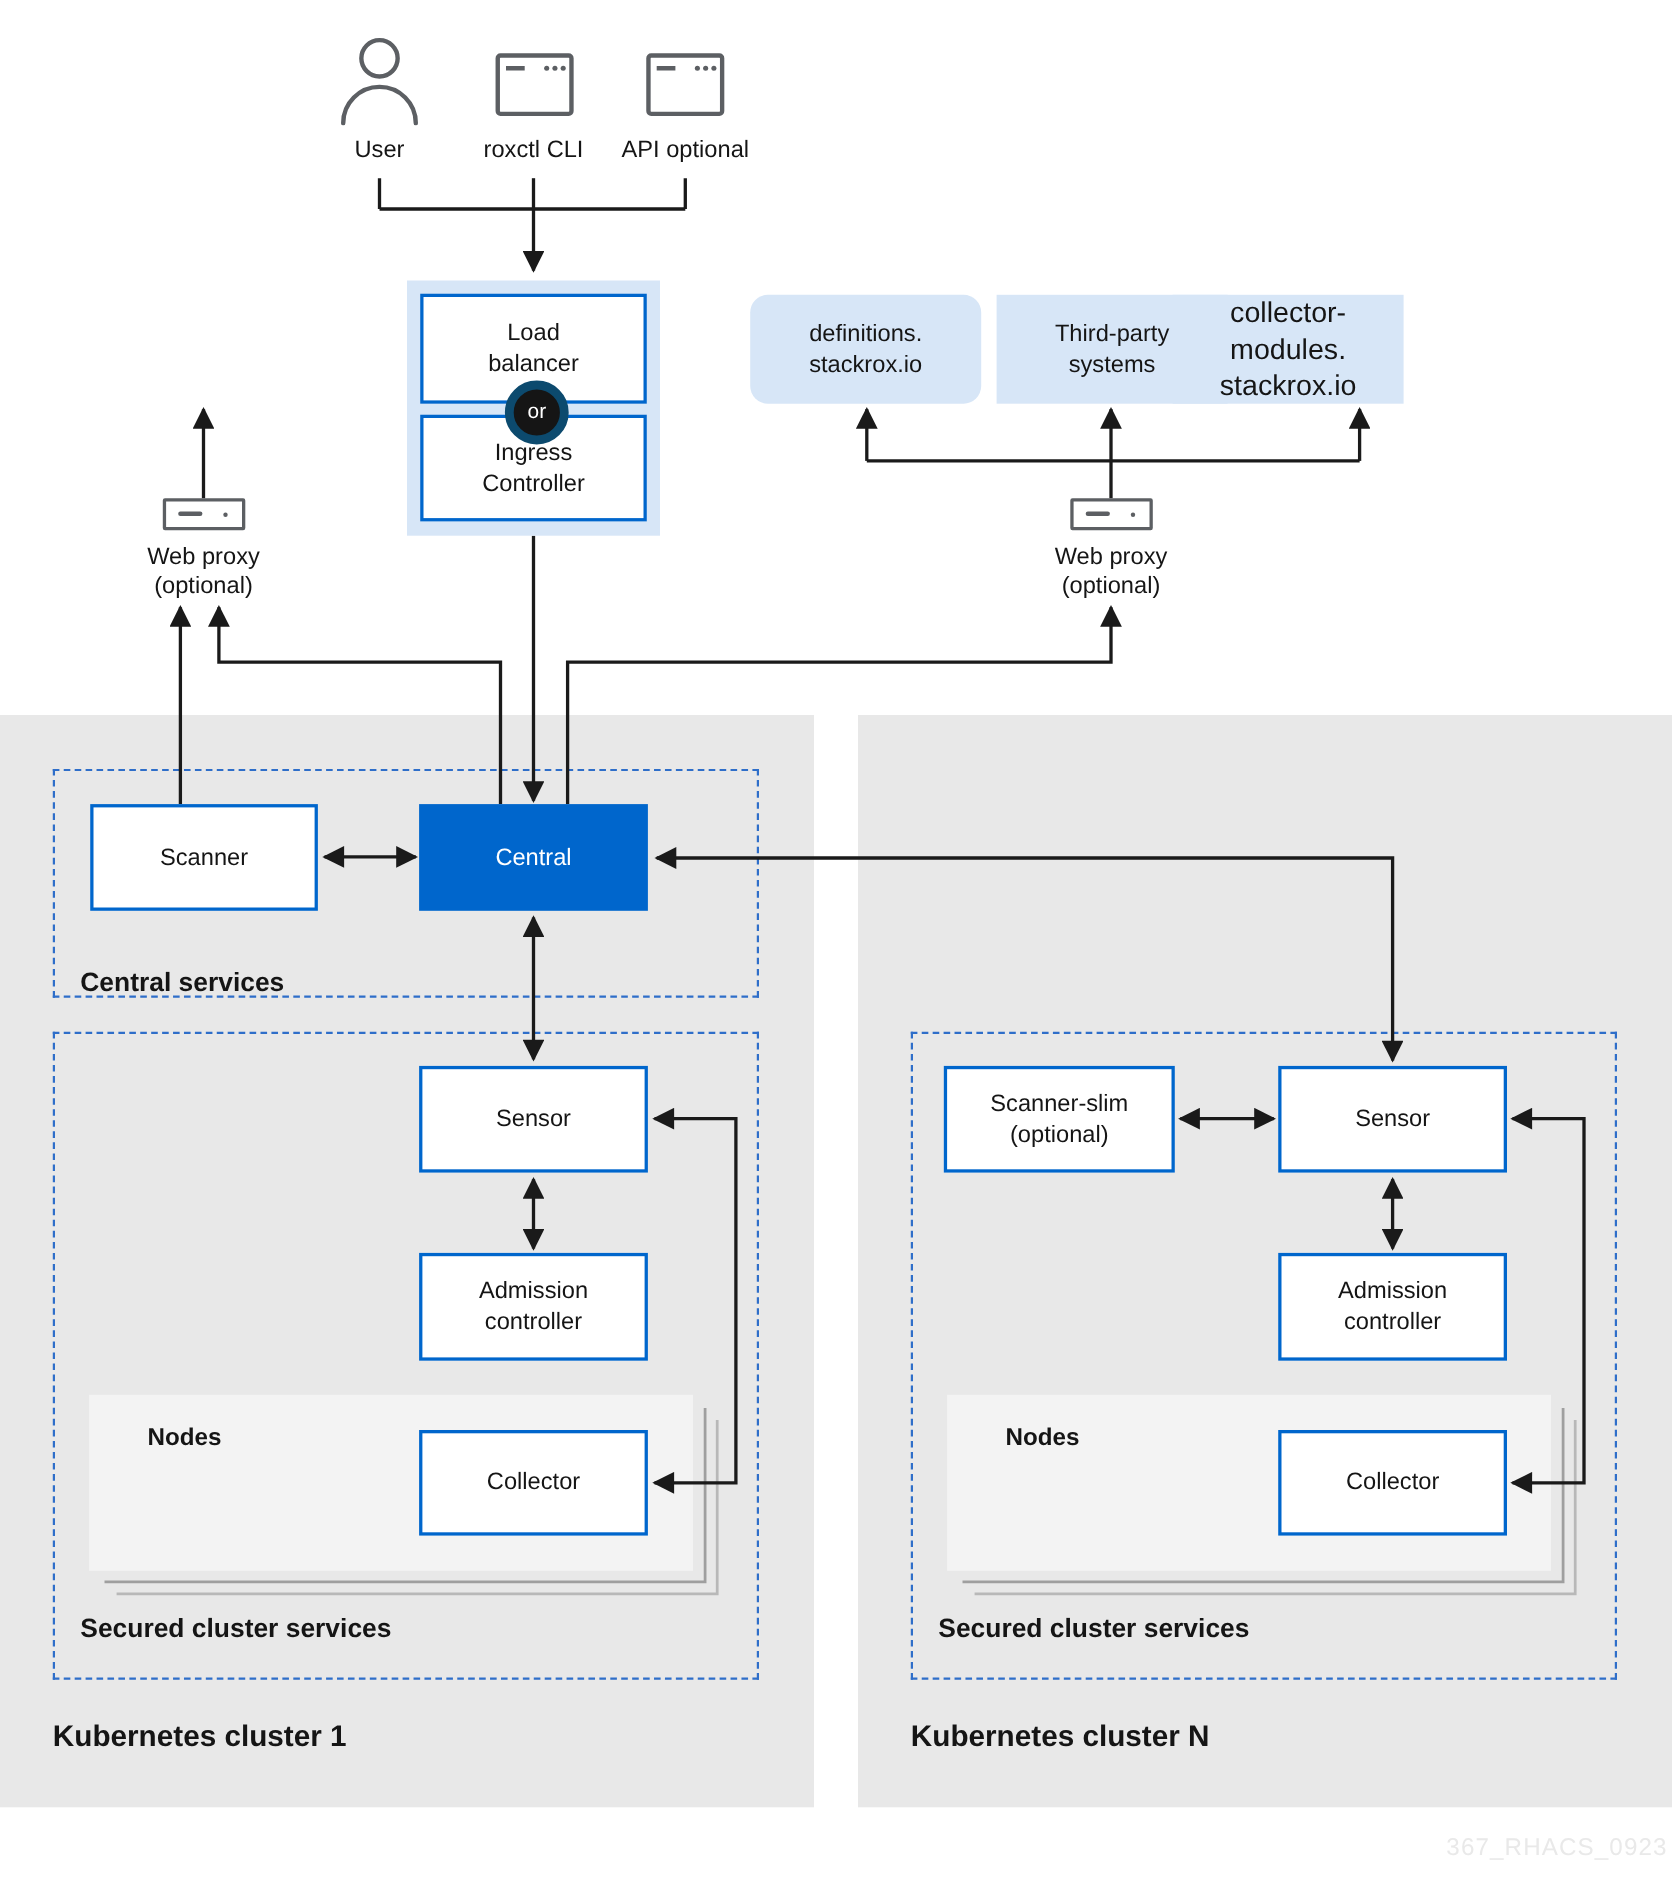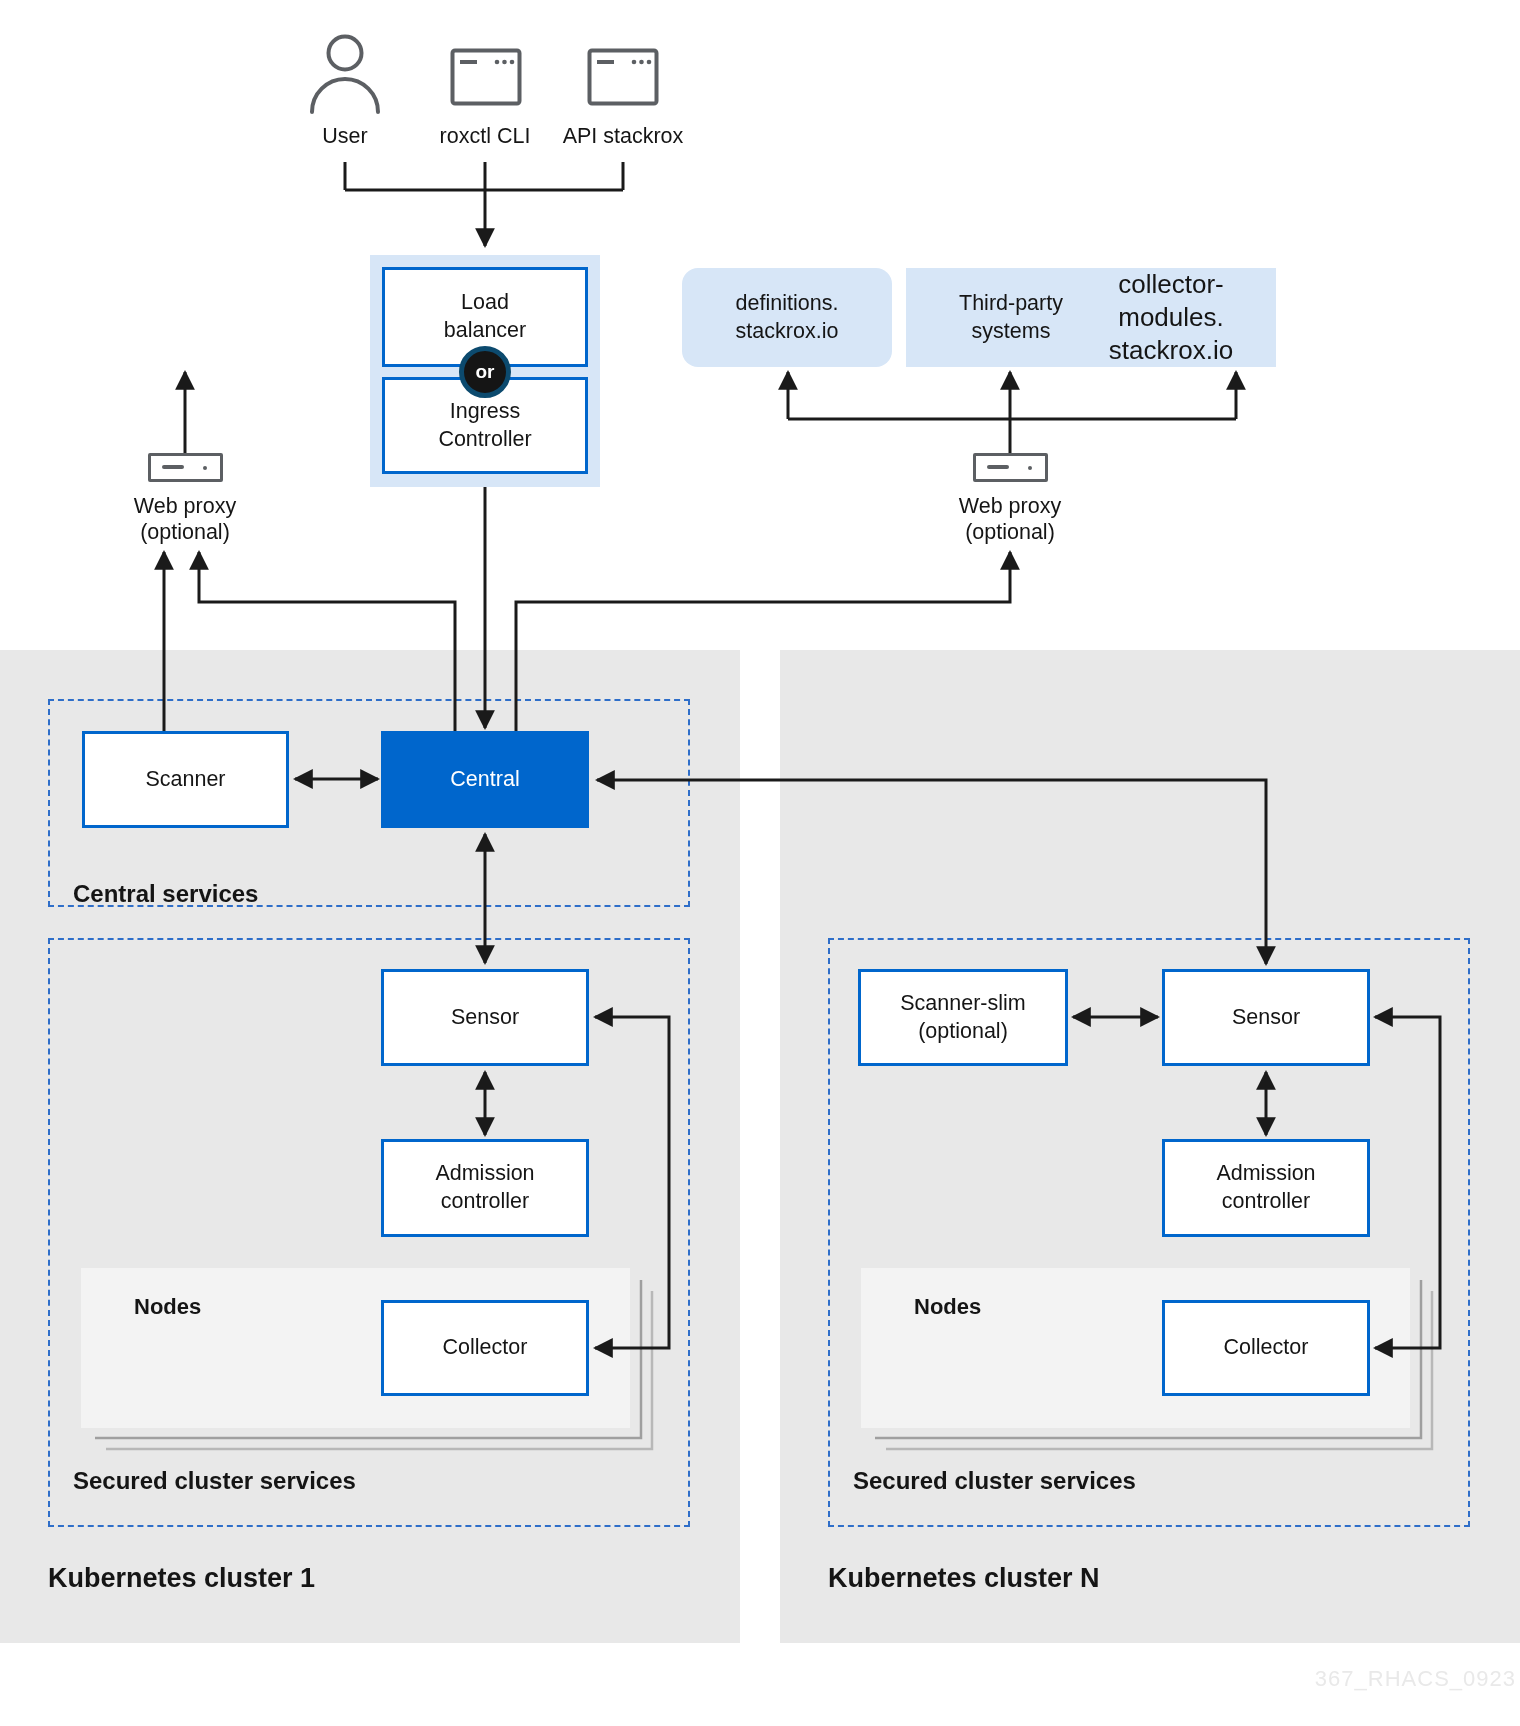--- a/index.html
+++ b/index.html
@@ -13,22 +13,22 @@
   .nodes-panel{background:#f3f3f3;z-index:3;}
   #connectors{position:absolute;left:0;top:0;z-index:4;pointer-events:none;}
   .box{z-index:5;display:flex;align-items:center;justify-content:center;text-align:center;
        white-space:pre-line;font-size:21.5px;line-height:1.28;}
   .box.white{background:#ffffff;border:3px solid #0066cc;}
   .box.lightblue{background:#d7e6f7;border:none;}
   .box.blue{background:#0066cc;color:#ffffff;border:none;}
   .lb-container{background:#d7e6f7;z-index:4;}
   .lb-inner{z-index:5;}
   .or-badge{z-index:6;width:42px;height:42px;border-radius:50%;background:#151515;color:#fff;
-       display:flex;align-items:center;justify-content:center;font-weight:bold;font-size:19px;
-       border:5px solid #0c4a6e;}
+       display:flex;align-items:center;justify-content:center;font-weight:normal;font-size:19px;
+       border:8px solid #0c4a6e;}
   .top-label{z-index:6;font-size:21.5px;text-align:center;}
   .wp-label{z-index:6;font-size:21.5px;text-align:center;line-height:1.22;}
   .section-label{z-index:6;font-weight:bold;font-size:24px;}
   .cluster-title{z-index:6;font-weight:bold;font-size:27px;}
   .nodes-label{z-index:6;font-weight:bold;font-size:22px;margin-left:24px;}
   .icon{z-index:6;}
   .wp-icon{z-index:6;width:69px;height:23px;background:#fff;border:3px solid #5c5f63;border-radius:2px;}
   .wp-dash{position:absolute;left:11px;top:9px;width:22px;height:4px;background:#5c5f63;border-radius:2px;}
   .wp-dot{position:absolute;right:13px;top:10px;width:4px;height:4px;background:#5c5f63;border-radius:50%;}
   .watermark{z-index:6;font-size:22px;color:#e9e9e9;letter-spacing:1px;}
@@ -116,21 +116,21 @@
     <svg width="72" height="58" viewBox="0 0 72 58">
       <rect x="2.5" y="2.5" width="67" height="53" rx="2.5" fill="#ffffff" stroke="#5c5f63" stroke-width="4"></rect>
       <line x1="10" y1="14" x2="27" y2="14" stroke="#5c5f63" stroke-width="4"></line>
       <circle cx="47" cy="14" r="2.3" fill="#5c5f63"></circle>
       <circle cx="54.5" cy="14" r="2.3" fill="#5c5f63"></circle>
       <circle cx="62" cy="14" r="2.3" fill="#5c5f63"></circle>
     </svg>
   </div>
   <div class="abs top-label" style="left:285px;top:124px;width:120px;">User</div>
   <div class="abs top-label" style="left:415px;top:124px;width:140px;">roxctl CLI</div>
-  <div class="abs top-label" style="left:553px;top:124px;width:140px;">API stackrox</div>
+  <div class="abs top-label" style="left:553px;top:124px;width:140px;">API optional</div>
 
   <div class="abs lb-container" style="left:370px;top:255px;width:230px;height:232px;"></div>
   <div class="abs box white lb-inner" style="left:382px;top:267px;width:200px;height:94px;">Load
 balancer</div>
   <div class="abs box white lb-inner" style="left:382px;top:377px;width:200px;height:91px;">Ingress
 Controller</div>
   <div class="abs or-badge" style="left:459px;top:346px;">or</div>
 
   <div class="abs box lightblue" style="left:682px;top:268px;width:210px;height:99px;border-radius:16px;">definitions.
 stackrox.io</div>

